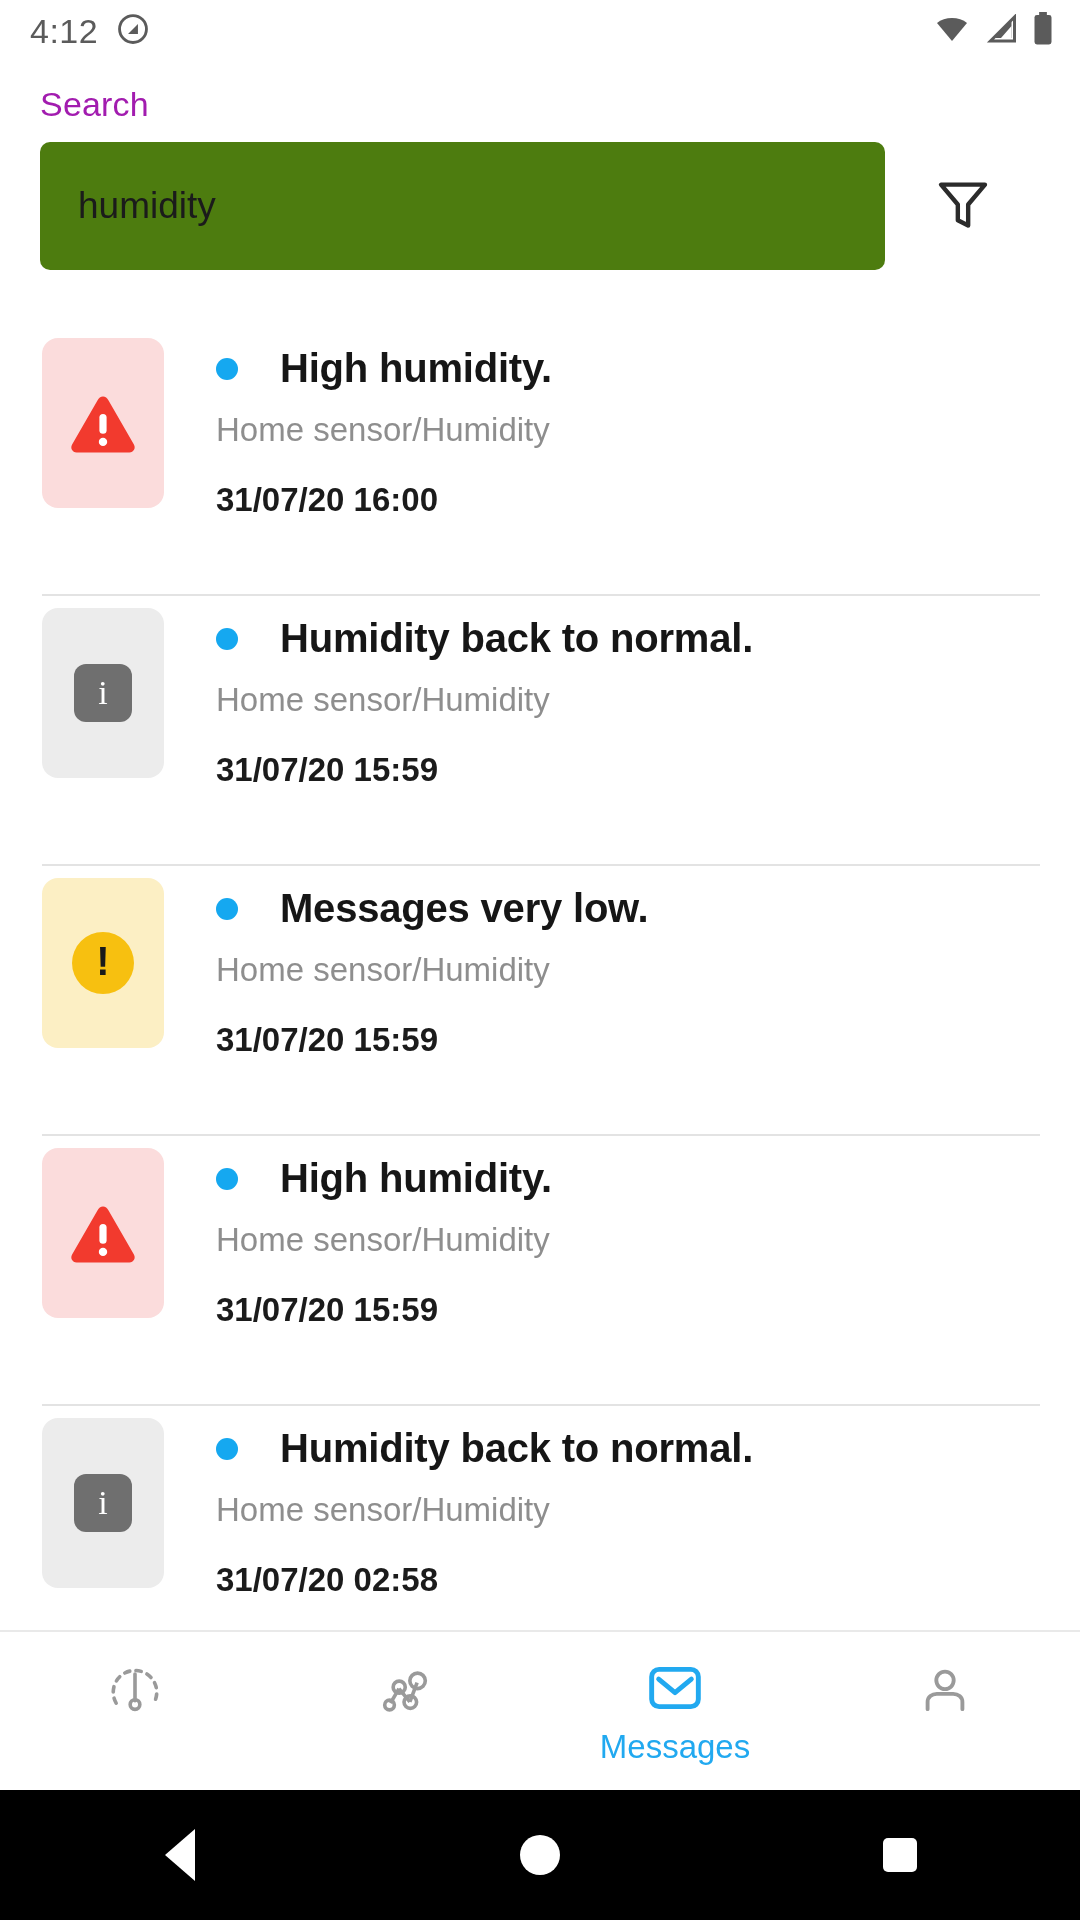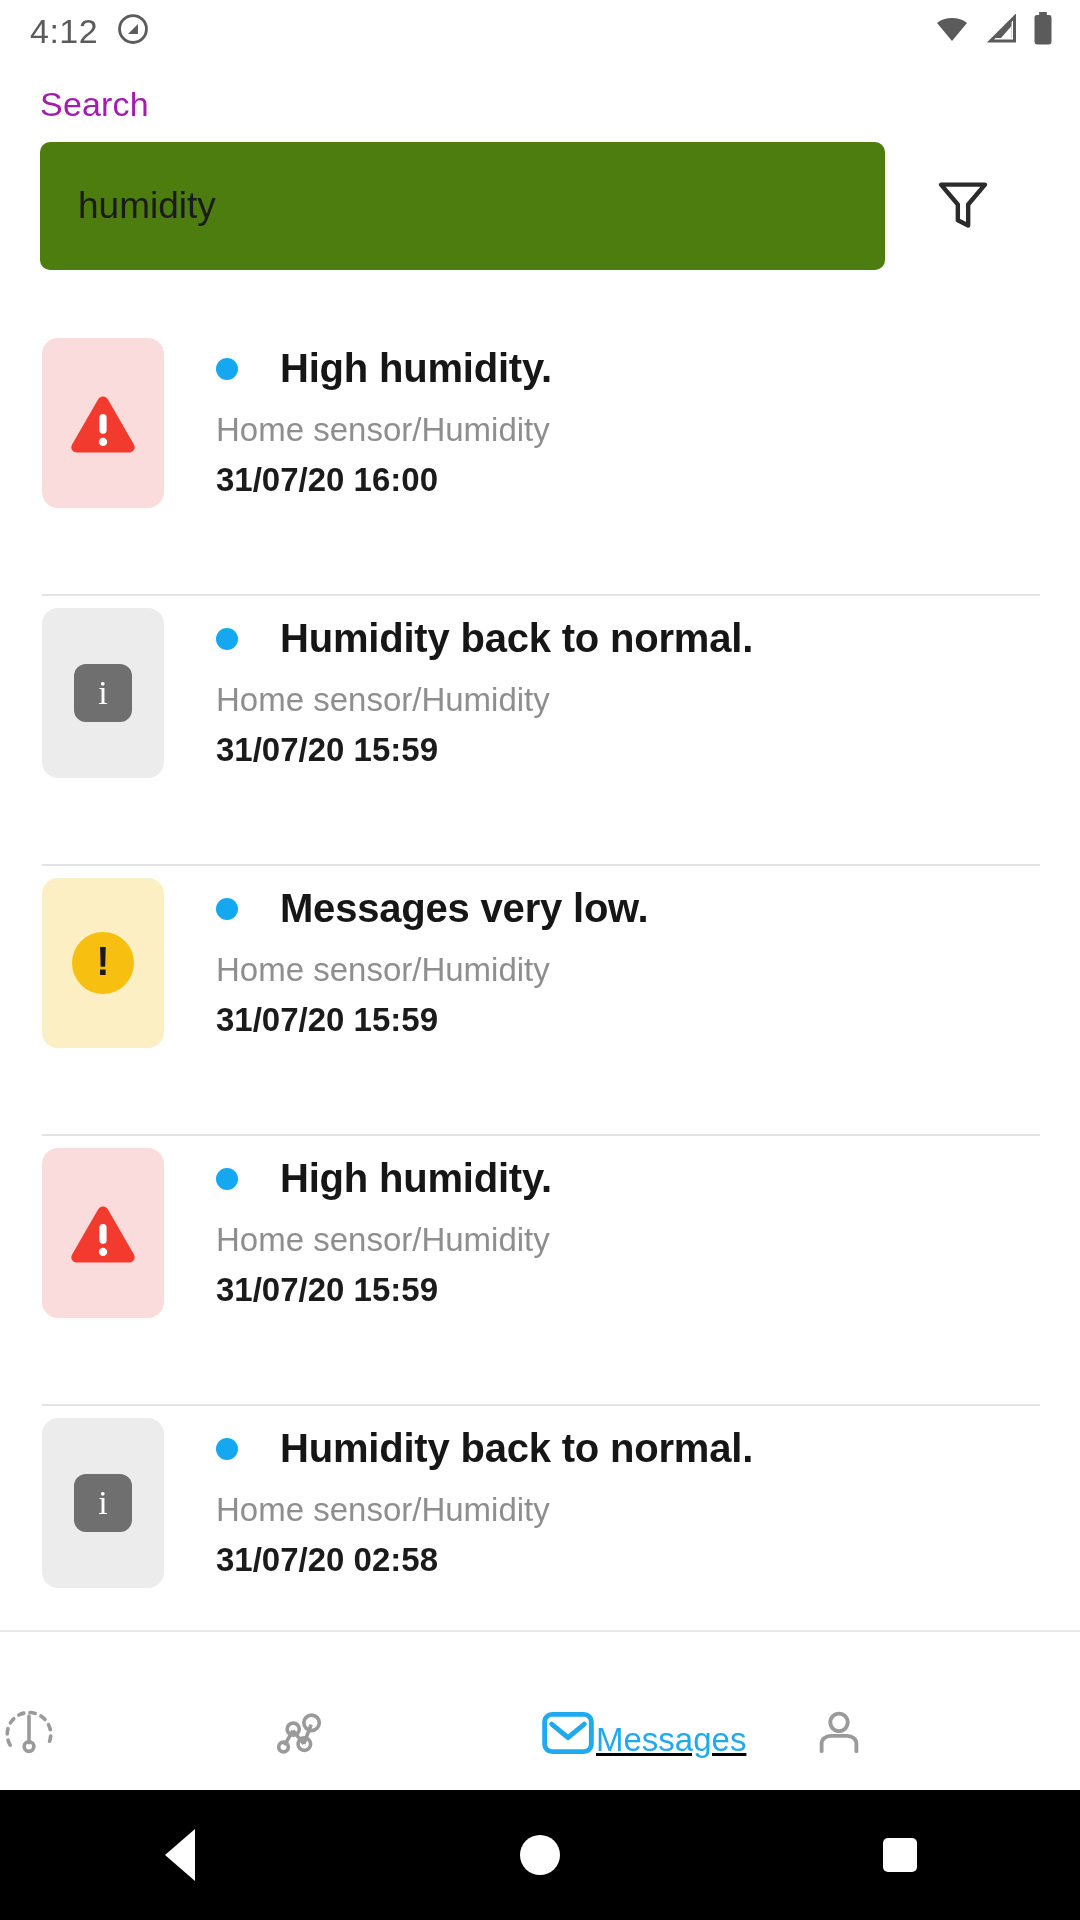--- a/index.html
+++ b/index.html
@@ -79,37 +79,37 @@
   }
 
   .texts { padding-left:52px; padding-top:8px; }
   .title-line { display:flex; align-items:center; }
   .dot { width:22px; height:22px; border-radius:50%; background:#15A8F0; flex:none; }
   .title {
     font-size:40px; font-weight:bold; color:#161616;
     margin-left:42px; letter-spacing:-0.2px;
   }
   .subtitle { margin-top:20px; font-size:33px; color:#8e8e8e; }
-  .timestamp { margin-top:12px; font-size:33px; color:#1b1b1b; font-weight:bold; }
+  .timestamp { margin-top:32px; font-size:33px; color:#1b1b1b; font-weight:bold; }
 
   .divider {
     position:absolute; left:42px; bottom:0;
     width:998px; height:2px; background:#e3e3e3;
   }
 
   
   .tabbar {
     position:absolute; left:0; bottom:130px; width:1080px; height:160px;
     background:#fff; border-top:2px solid #e9e9e9;
     display:flex; align-items:flex-start;
   }
   .tab {
     flex:1; height:160px;
-    display:flex; flex-direction:row; align-items:center;
-    padding-top:46px; cursor:pointer;text-decoration:underline;
+    display:flex; flex-direction:column; align-items:center;
+    padding-top:30px; cursor:pointer;
   }
   .tab-label { font-size:33px; color:#21A9F0; margin-top:10px; }
 
   
   .navbar {
     position:absolute; left:0; bottom:0; width:1080px; height:130px;
     background:#000; display:flex; align-items:center; justify-content:space-around;
   }
   .nav-btn { display:flex; align-items:center; justify-content:center; width:180px; height:130px; cursor:pointer; }
   .nav-back { width:0; height:0; border-top:26px solid transparent; border-bottom:26px solid transparent; border-right:30px solid #fff; }

